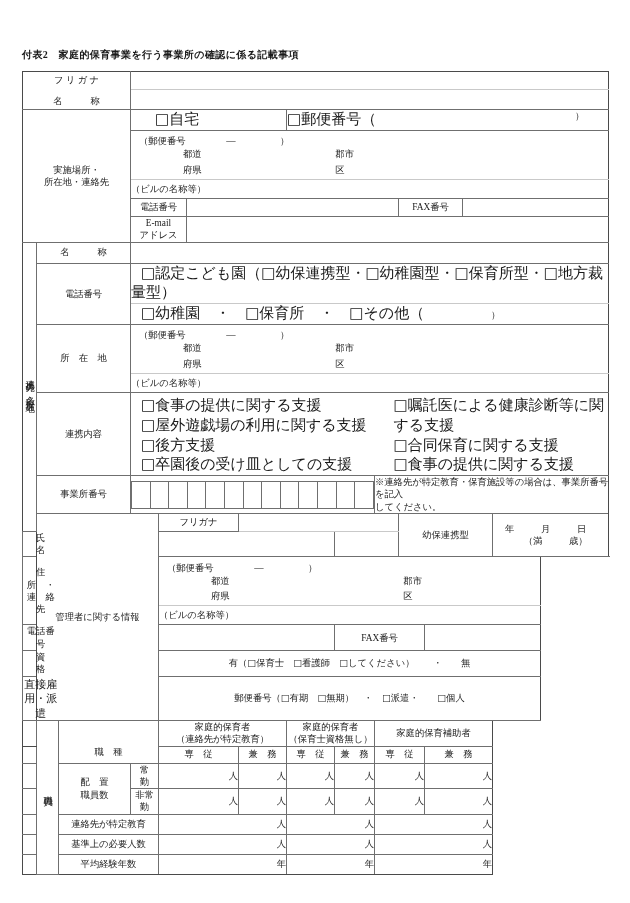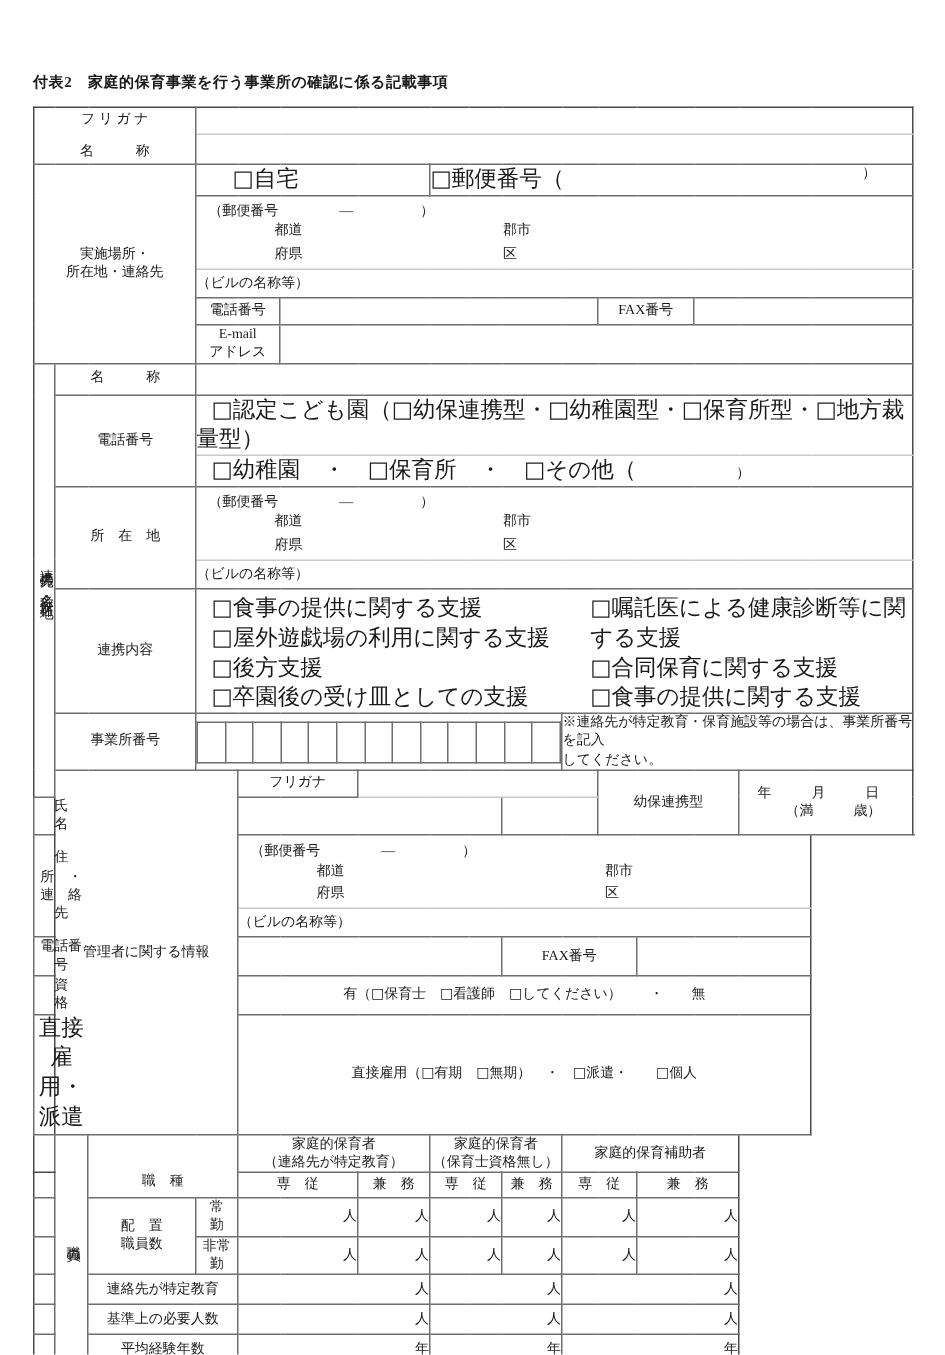--- a/index.html
+++ b/index.html
@@ -349,22 +349,22 @@
       <td class="pad" colspan="5"></td>
       <td class="c pad" colspan="3">FAX番号</td>
       <td class="outer-r pad" colspan="3"></td>
     </tr>
 
     <tr>
       <td class="c pad" colspan="2" style="height:18px">資　　格</td>
       <td class="outer-r c pad chk" colspan="11">有（□保育士　□看護師　□してください）　　・　　無</td>
     </tr>
     <tr>
-      <td class="c" colspan="2" style="height:18px;font-size:15px">直接雇用・派遣</td>
-      <td class="outer-r c pad chk" colspan="11">直接雇用（□有期　□無期）　・　□派遣・　　□個人</td>
+      <td class="c" colspan="2" style="height:18px;font-size:11px">直接雇用・派遣</td>
+      <td class="outer-r c pad chk" colspan="11">郵便番号（□有期　□無期）　・　□派遣・　　□個人</td>
     </tr>
 
     <tr>
       <td class="sec-top outer-l outer-b"></td>
       <td class="sec-top vcell" rowspan="7">
         <span class="vert">職員の</span>
       </td>
       <td class="sec-top c" colspan="2" rowspan="2" style="height:32px;vertical-align:bottom;padding-bottom:4px">職　種</td>
       <td class="sec-top c two-line" colspan="3">
         <div>家庭的保育者</div>

